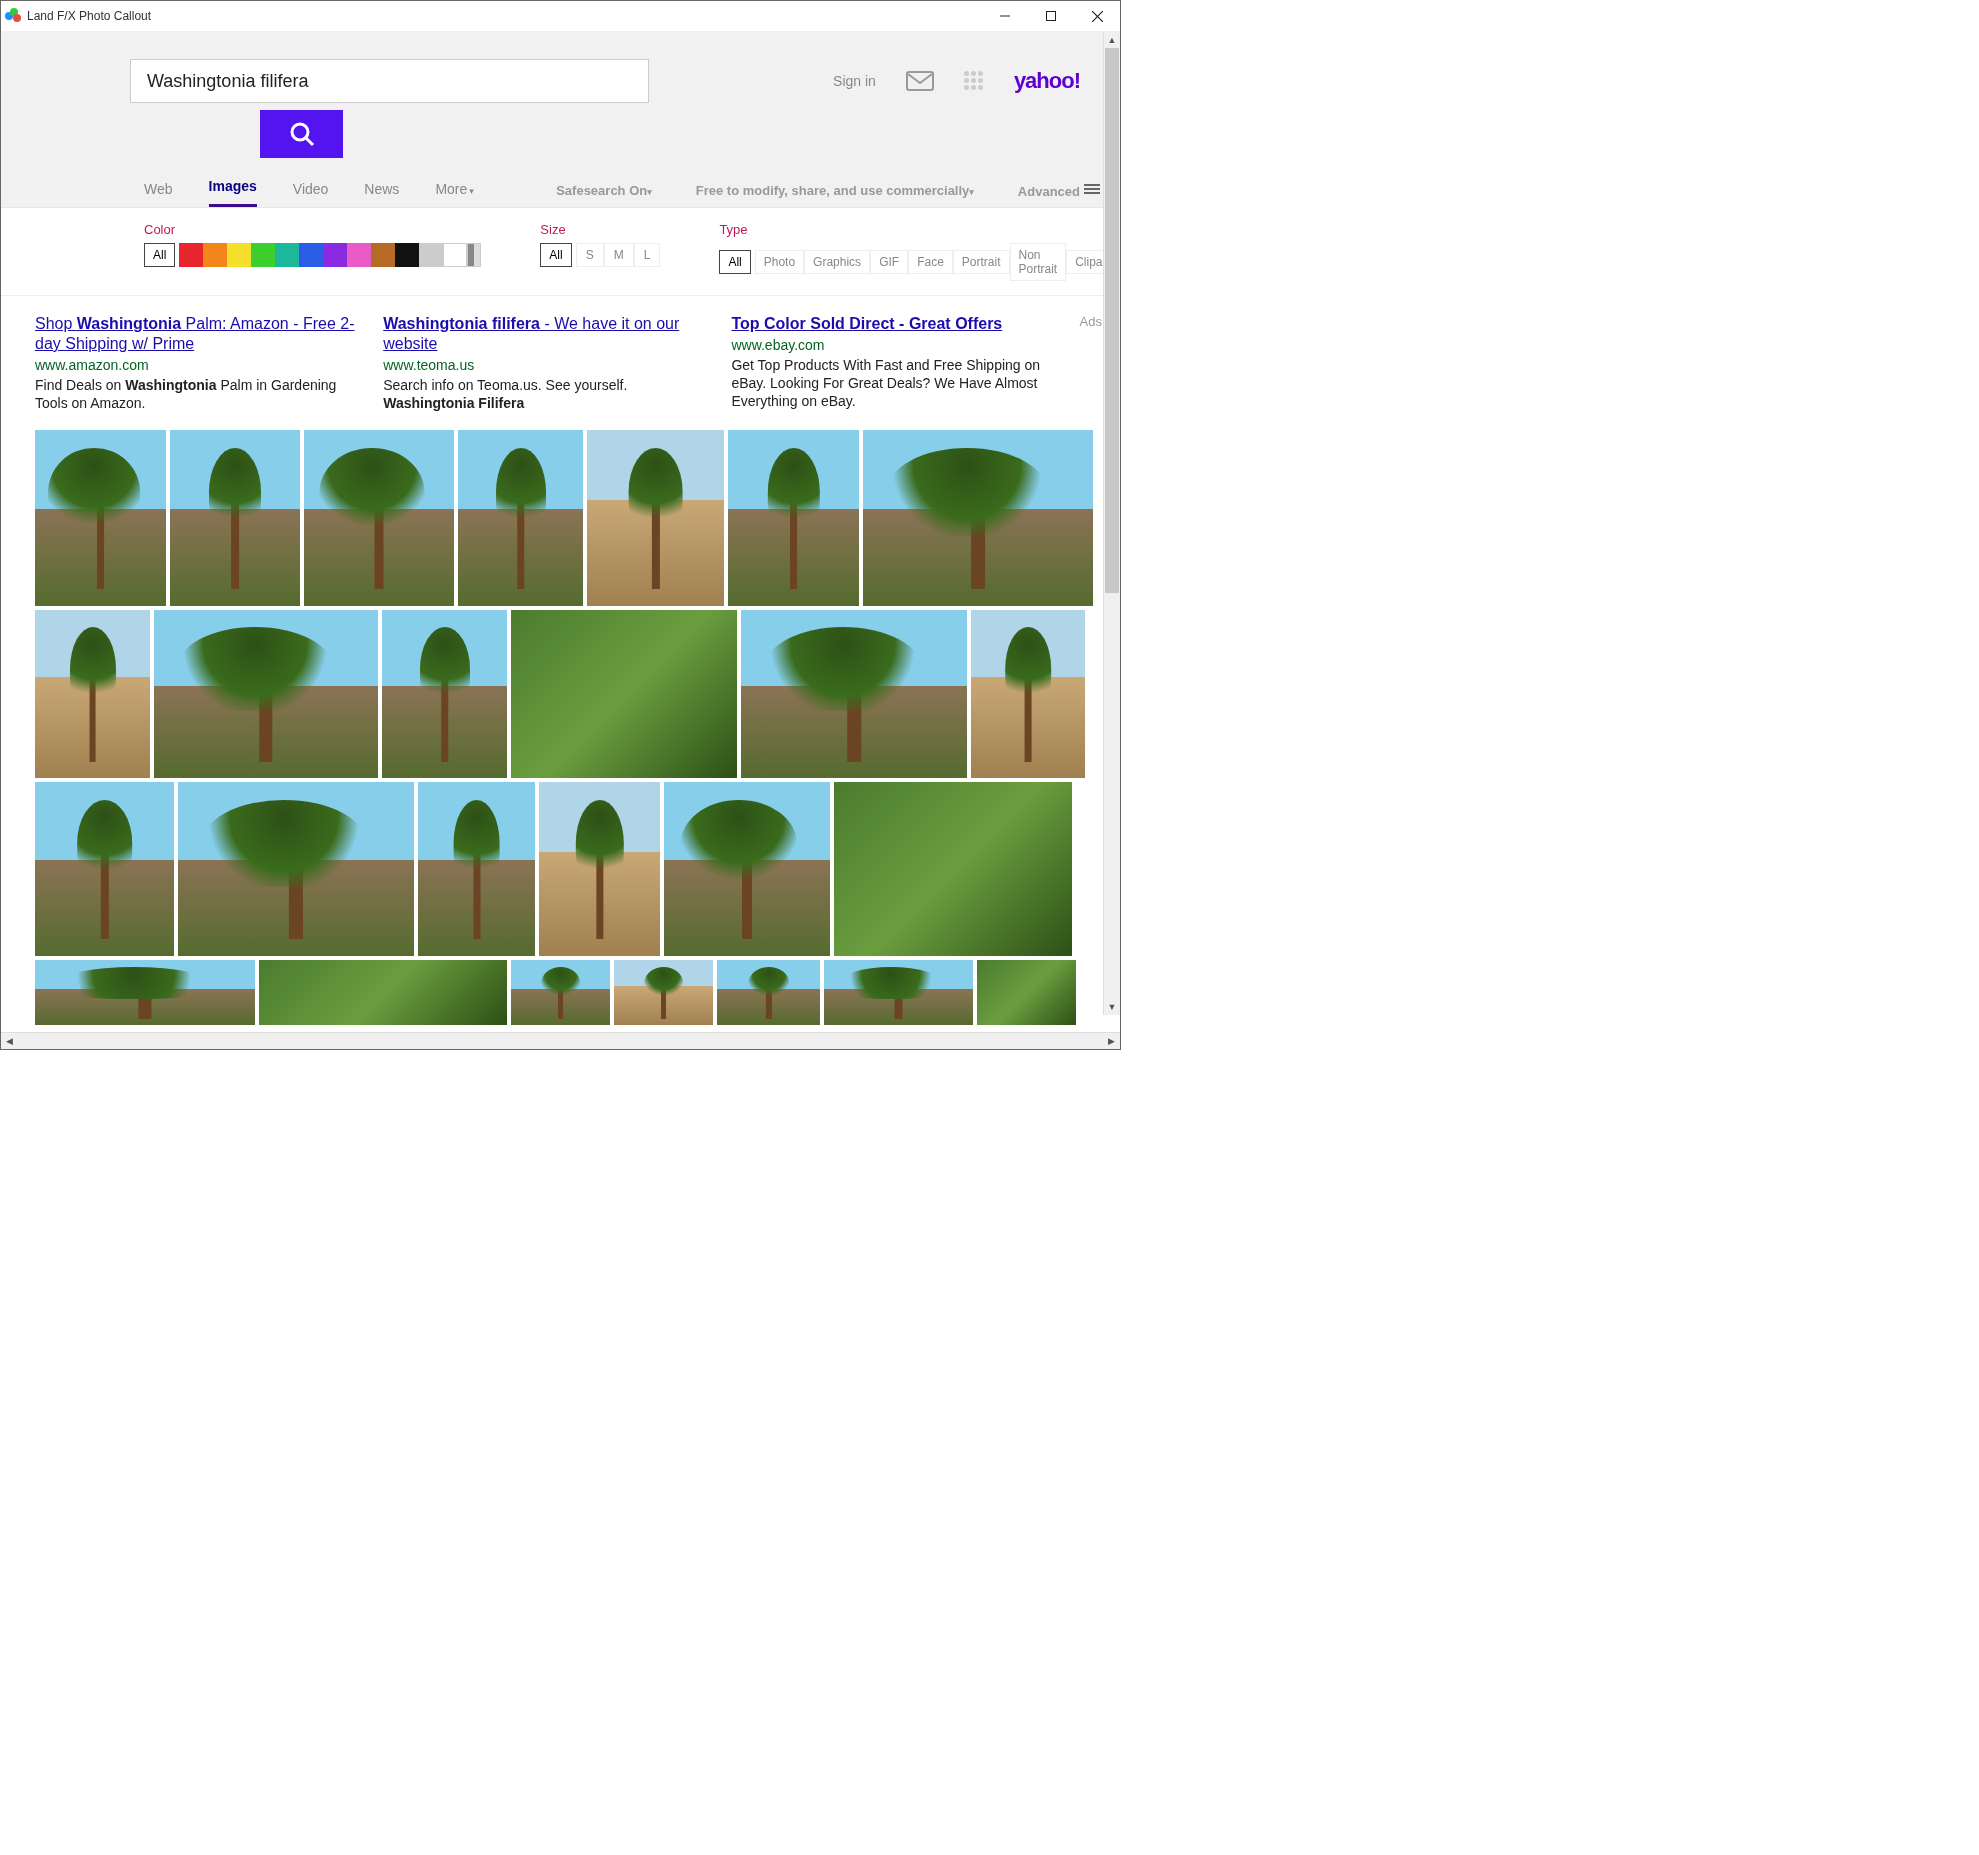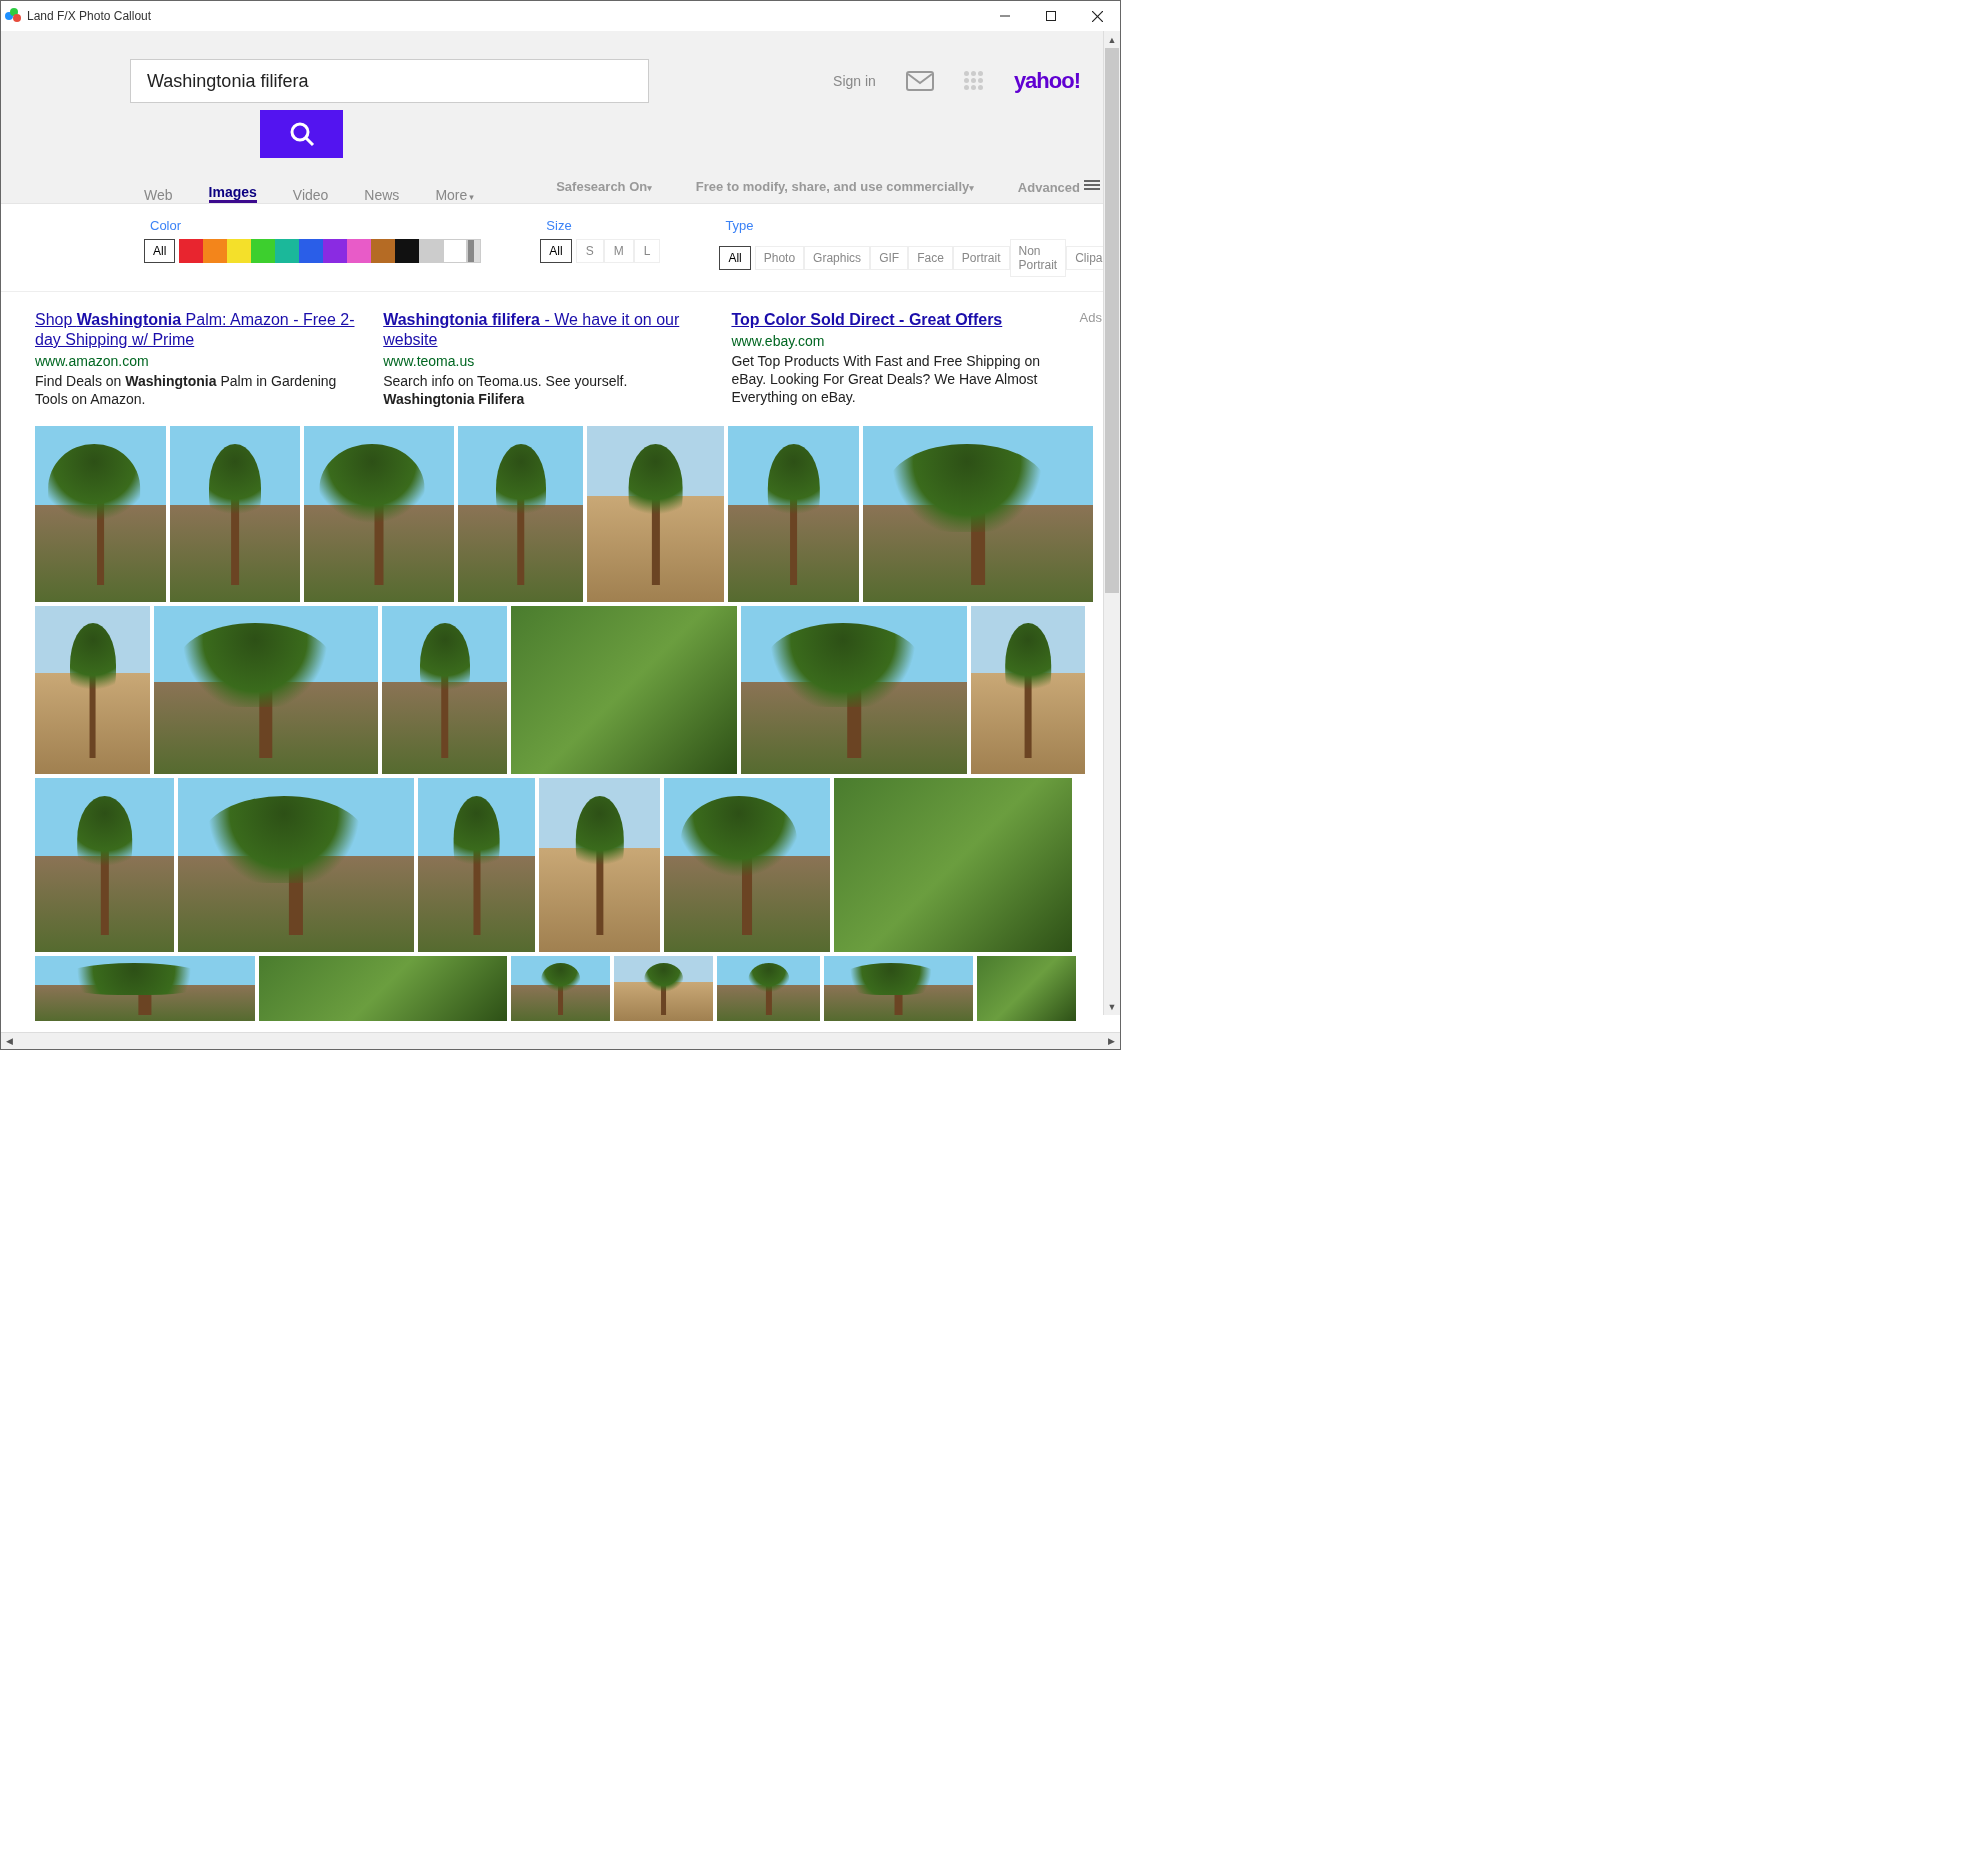--- a/index.html
+++ b/index.html
@@ -24,30 +24,30 @@
   .searchbox input { border:0; outline:0; width:100%; font-size:18px; color:#222; }
   .header-right { margin-left:auto; display:flex; align-items:center; gap:30px; padding-right:40px; }
   .signin { color:#888; font-size:14px; }
   .mail-icon svg { display:block; }
   .grid-icon { width:20px; height:20px; display:grid; grid-template-columns:repeat(3,5px); grid-template-rows:repeat(3,5px); gap:2px; }
   .grid-icon span { background:#ccc; border-radius:50%; }
   .yahoo { color:#6001d2; font-weight:900; font-size:22px; letter-spacing:-1px;}
   .search-btn { margin:7px 0 0 259px; width:83px; height:48px; background:#5314f0; display:flex; align-items:center; justify-content:center; }
 
   .nav { display:flex; align-items:flex-end; gap:36px; padding:20px 0 0 143px; font-size:14px; color:#888; background:#f1f1f1; border-bottom:1px solid #e5e5e5;}
-  .nav .tab { cursor:pointer;text-align:center; }
+  .nav .tab { padding-bottom:10px; cursor:pointer;text-align:center; }
   .nav .tab.active { color:#0b0080; font-weight:bold; border-bottom:3px solid #3c0a8e; }
   .nav .more-caret { font-size:9px; margin-left:2px; }
   .subopts { margin-left:auto; display:flex; gap:44px; padding-right:20px; color:#999; font-weight:bold; font-size:13px; padding-bottom:8px; align-items:center;}
   .subopts .sm-caret{font-size:9px;}
   .adv-ham { display:inline-block; margin-left:4px;}
   .adv-ham span{ display:block; width:16px; height:2px; background:#666; margin:2px 0;}
 
   .filters { display:flex; padding:14px 0 14px 143px; background:#fff; border-bottom:1px solid #eee; gap:59px; font-size:13px; }
-  .filter-group .label { color:#3b82f6; font-size:13px; margin-bottom:6px;margin-left:6px; }
+  .filter-group .label { color:#be185d; font-size:13px; margin-bottom:6px; }
   .color-row { display:flex; align-items:center; }
   .all-btn { font-size:12px; padding:4px 8px; border:1px solid #444; margin-right:4px; cursor:pointer; background:#fff; }
   .swatch { width:24px; height:24px; cursor:pointer; }
   .size-row, .type-row { display:flex; align-items:center; gap:0; }
   .size-row .opt, .type-row .opt { padding:4px 9px; border:1px solid #eee; color:#888; font-size:12px; cursor:pointer; }
   .type-row .opt{ padding:4px 8px; }
 
   .ads { display:flex; padding:18px 18px 18px 34px; gap:22px; font-size:14px; background:#fff;}
   .ad { flex:1; }
   .ad a { color:#1a0dab; text-decoration:underline; font-size:16px; line-height:1.25;}

